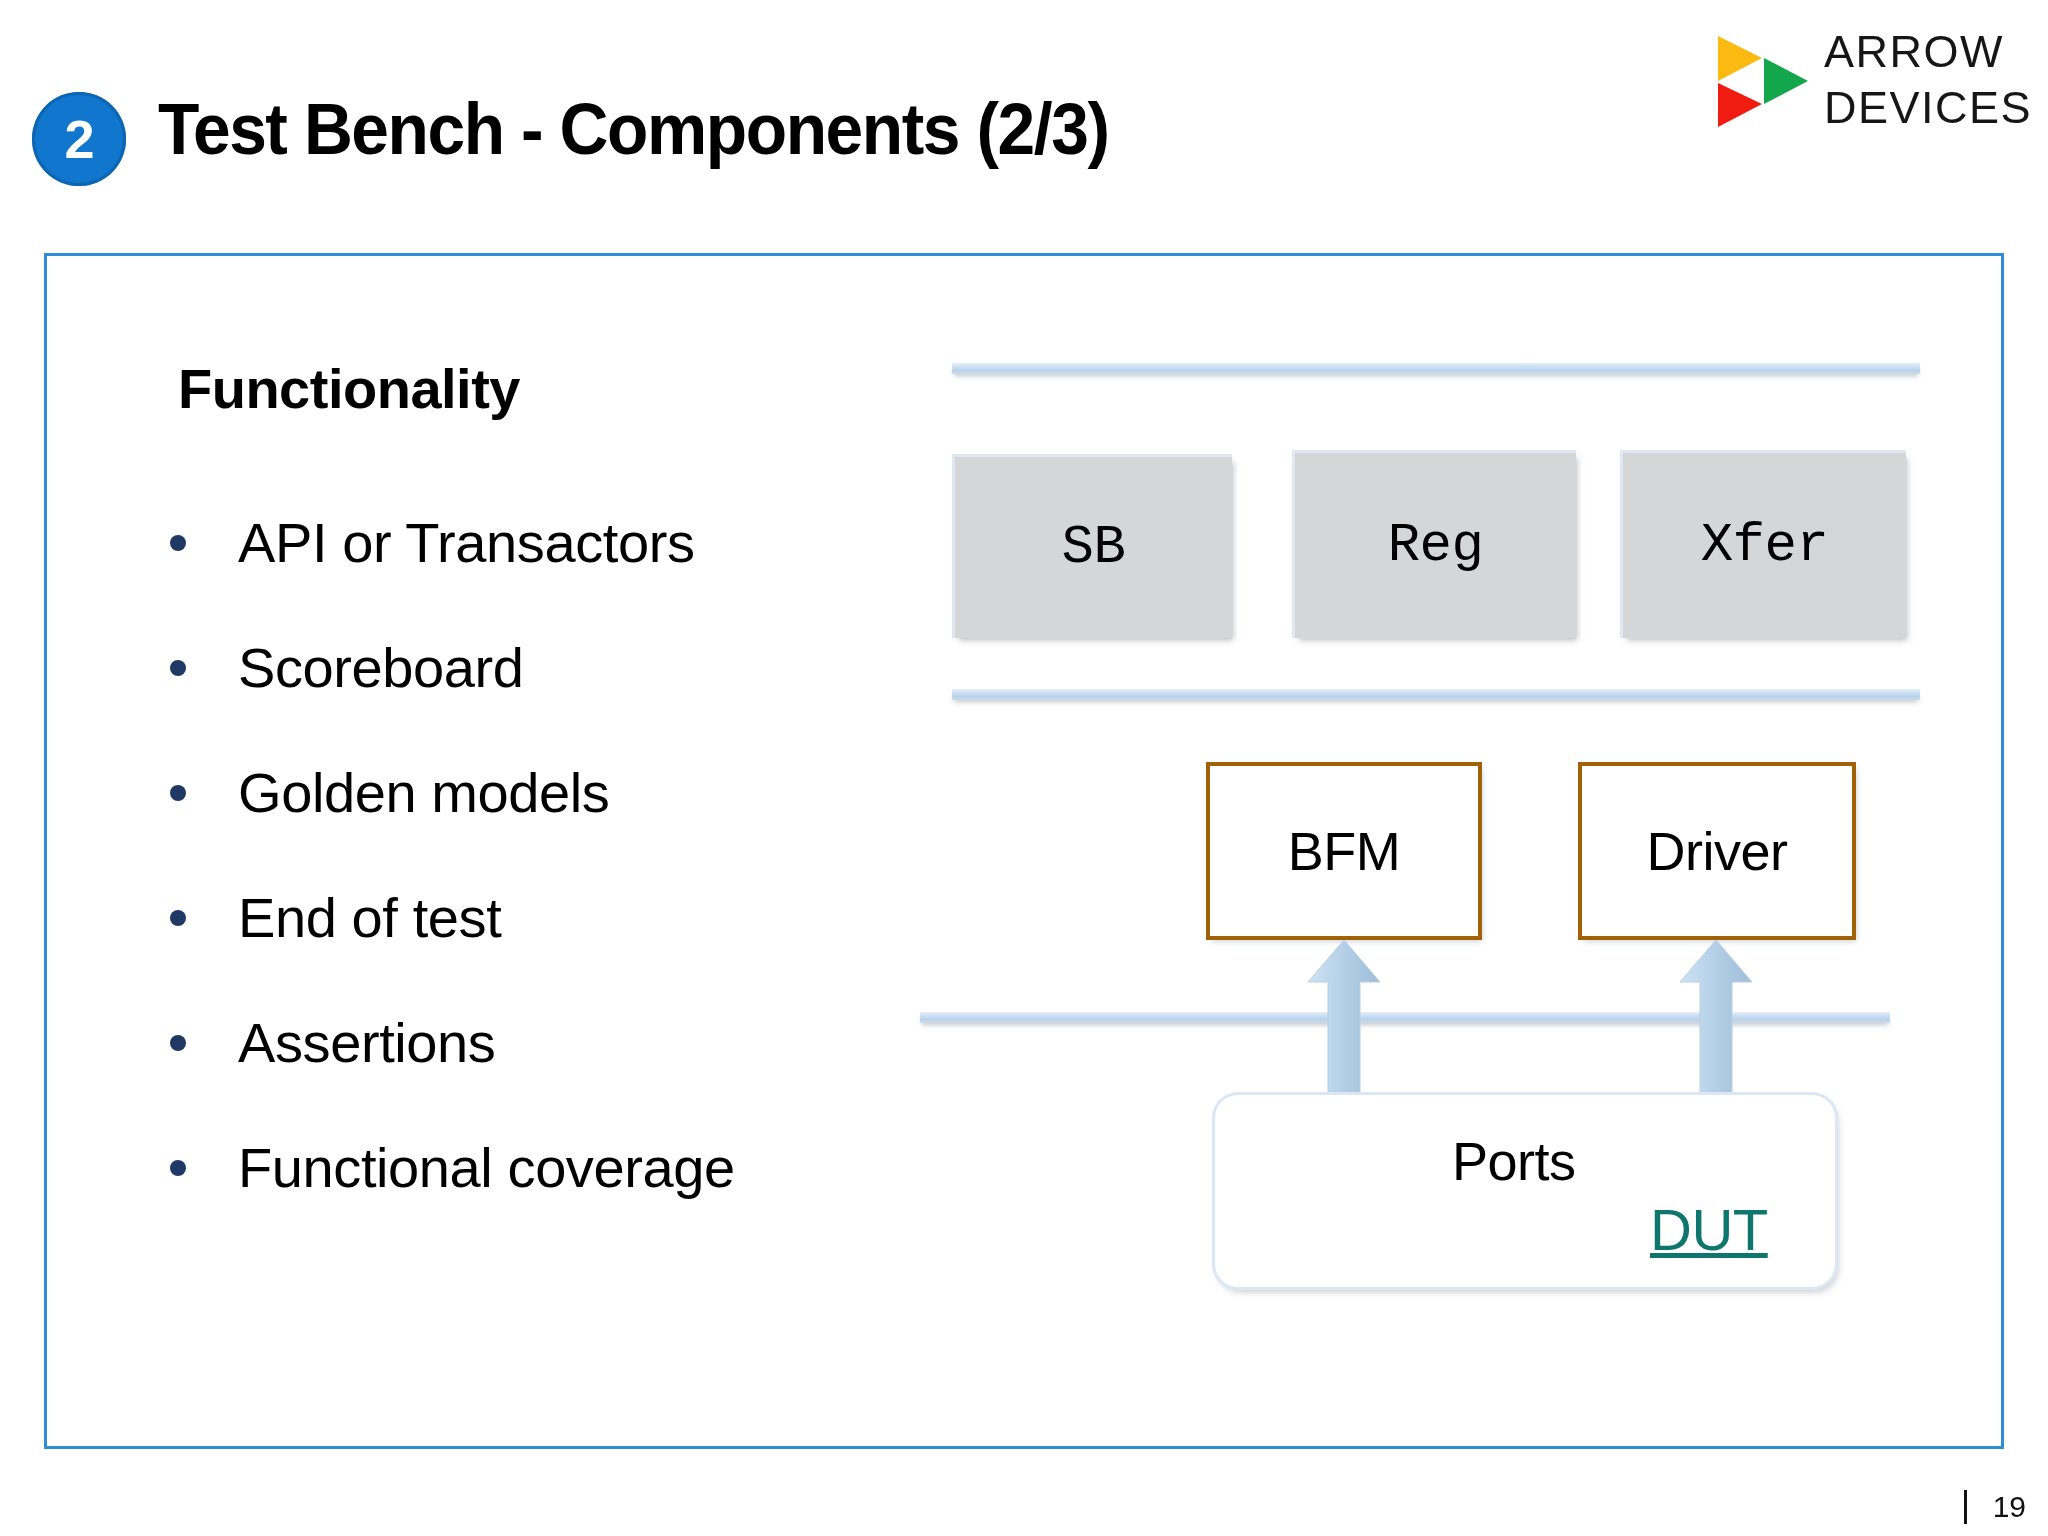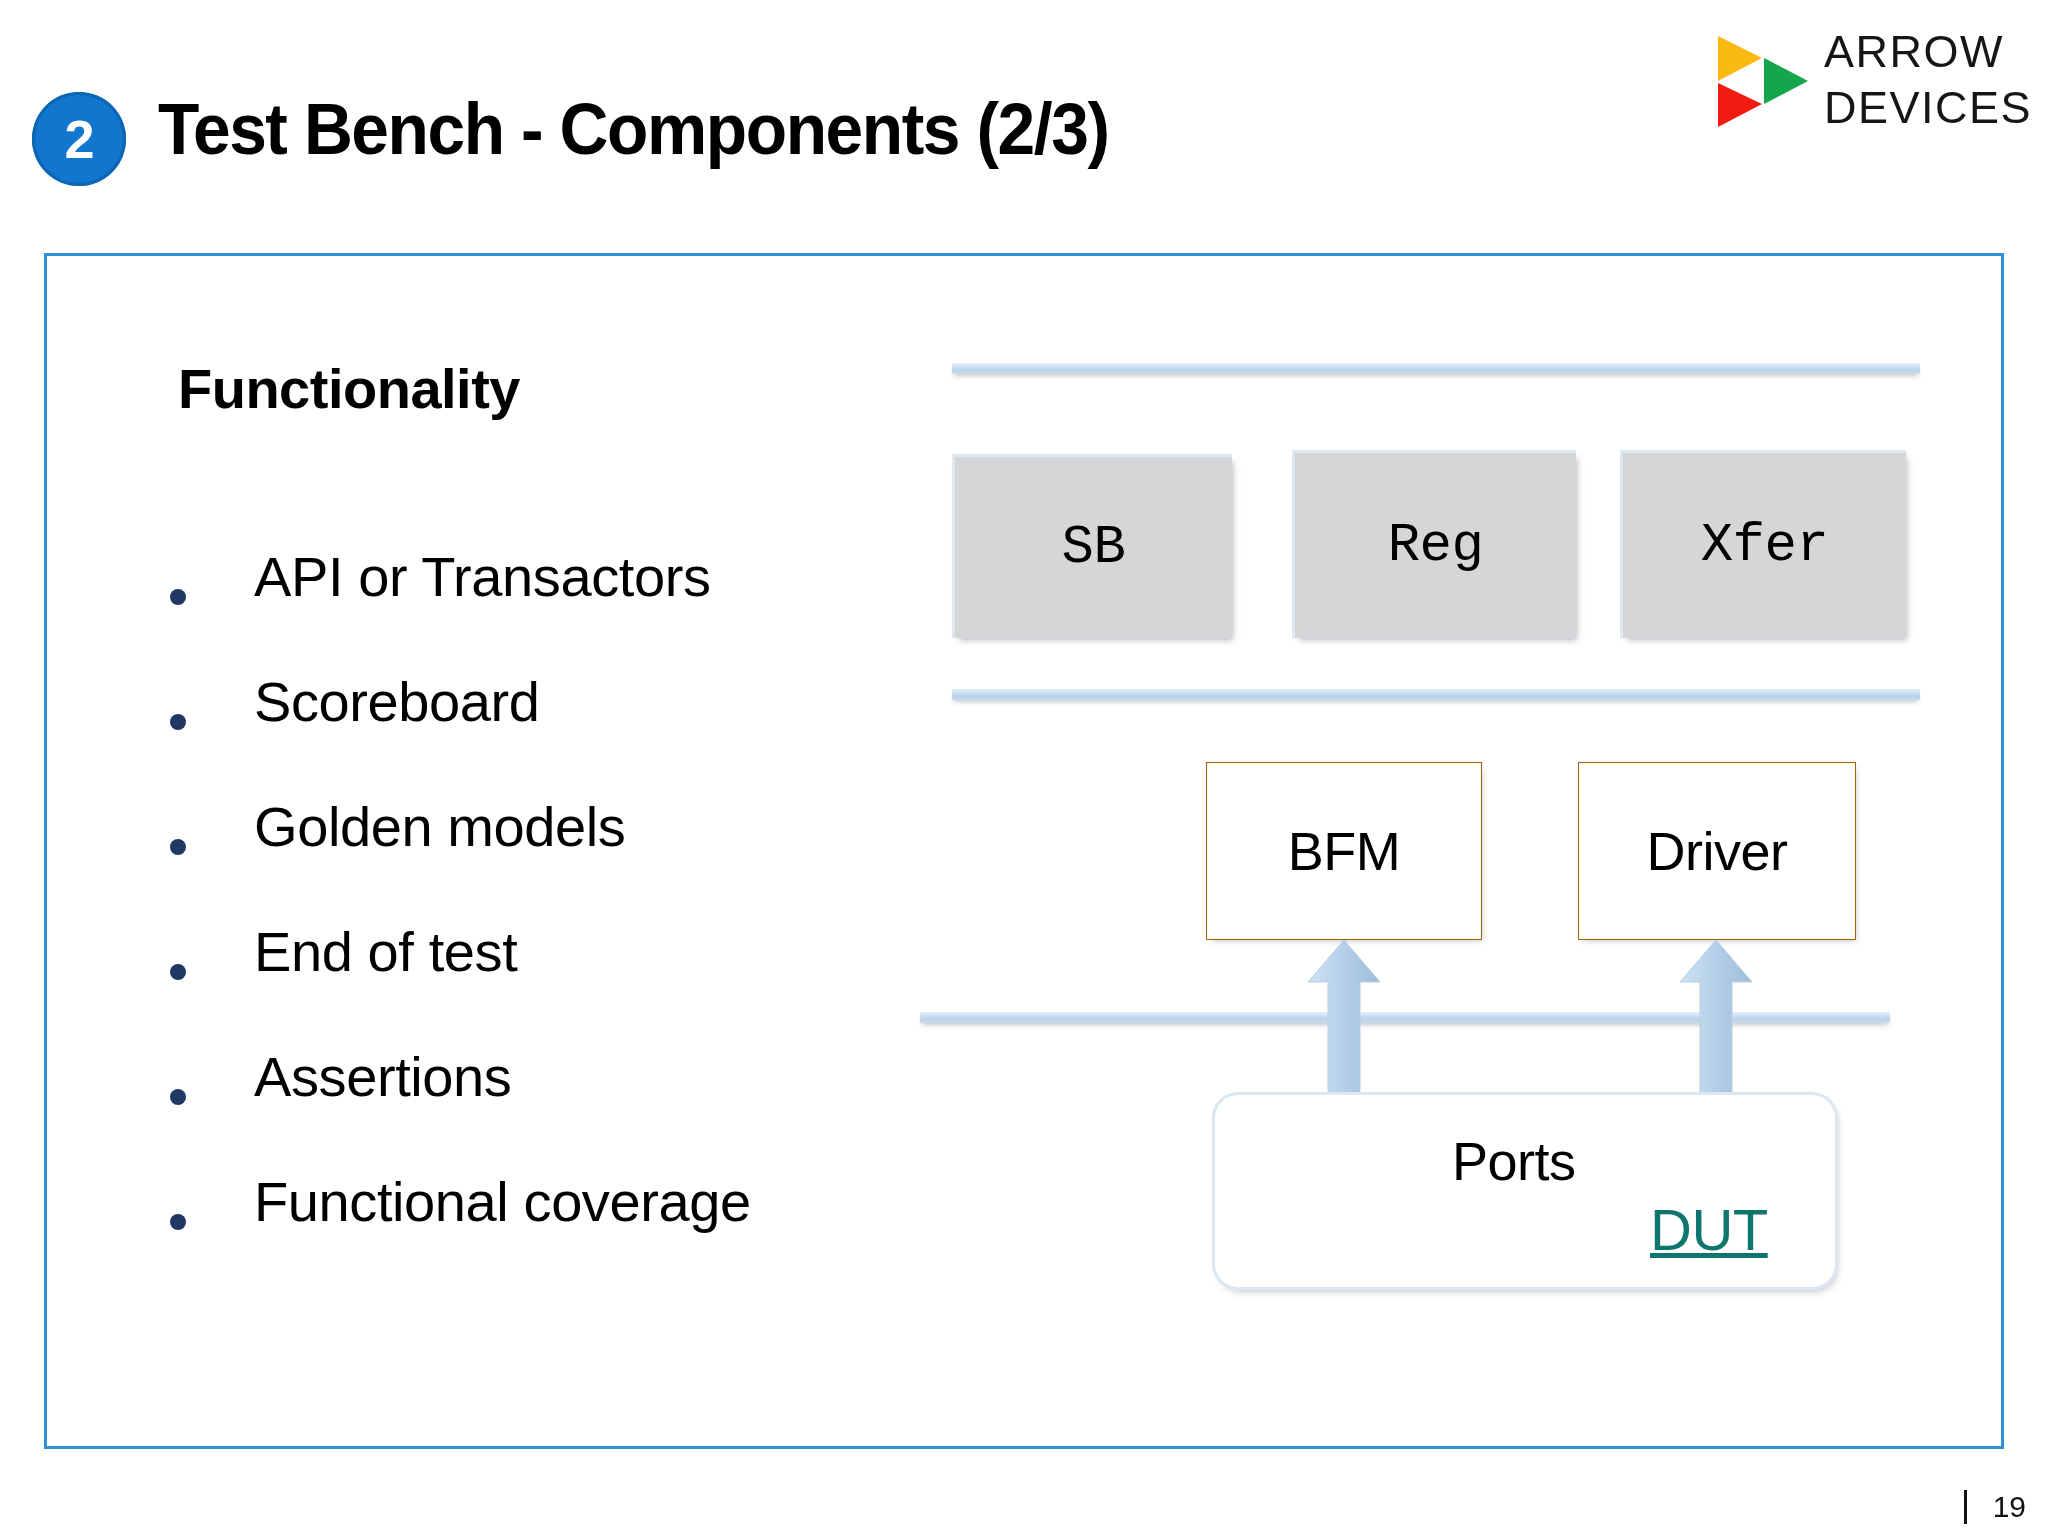--- a/index.html
+++ b/index.html
@@ -116,22 +116,21 @@
   #bullet-list {
     position: absolute;
     left: 170px;
     top: 480px;
     width: 760px;
   }
   .bullet-row {
     position: relative;
     height: 125px;
     display: flex;
-    align-items: flex-end;
-    gap: 16px;
+    align-items: center;
   }
   .bullet-dot {
     width: 16px;
     height: 16px;
     border-radius: 50%;
     background: #1F3864;
     flex: 0 0 auto;
     margin-right: 52px;
   }
   .bullet-text {
@@ -179,21 +178,21 @@
     letter-spacing: -0.5px;
     font-family: Liberation Mono, monospace;
   }
   #box-sb   { left: 952px;  top: 454px; width: 280px; height: 184px; }
   #box-reg  { left: 1292px; top: 450px; width: 284px; height: 188px; }
   #box-xfer { left: 1620px; top: 450px; width: 286px; height: 188px; }
 
   .white-box {
     position: absolute;
     background: #ffffff;
-    border: 1px solid #a16207;
+    border: 4px solid #a16207;
     box-sizing: border-box;
     box-shadow: 3px 4px 6px -3px rgba(120,130,140,0.42);
     display: flex;
     align-items: center;
     justify-content: center;
   }
   .white-box span {
     font-size: 54px;
     color: #000000;
     letter-spacing: -0.5px;

